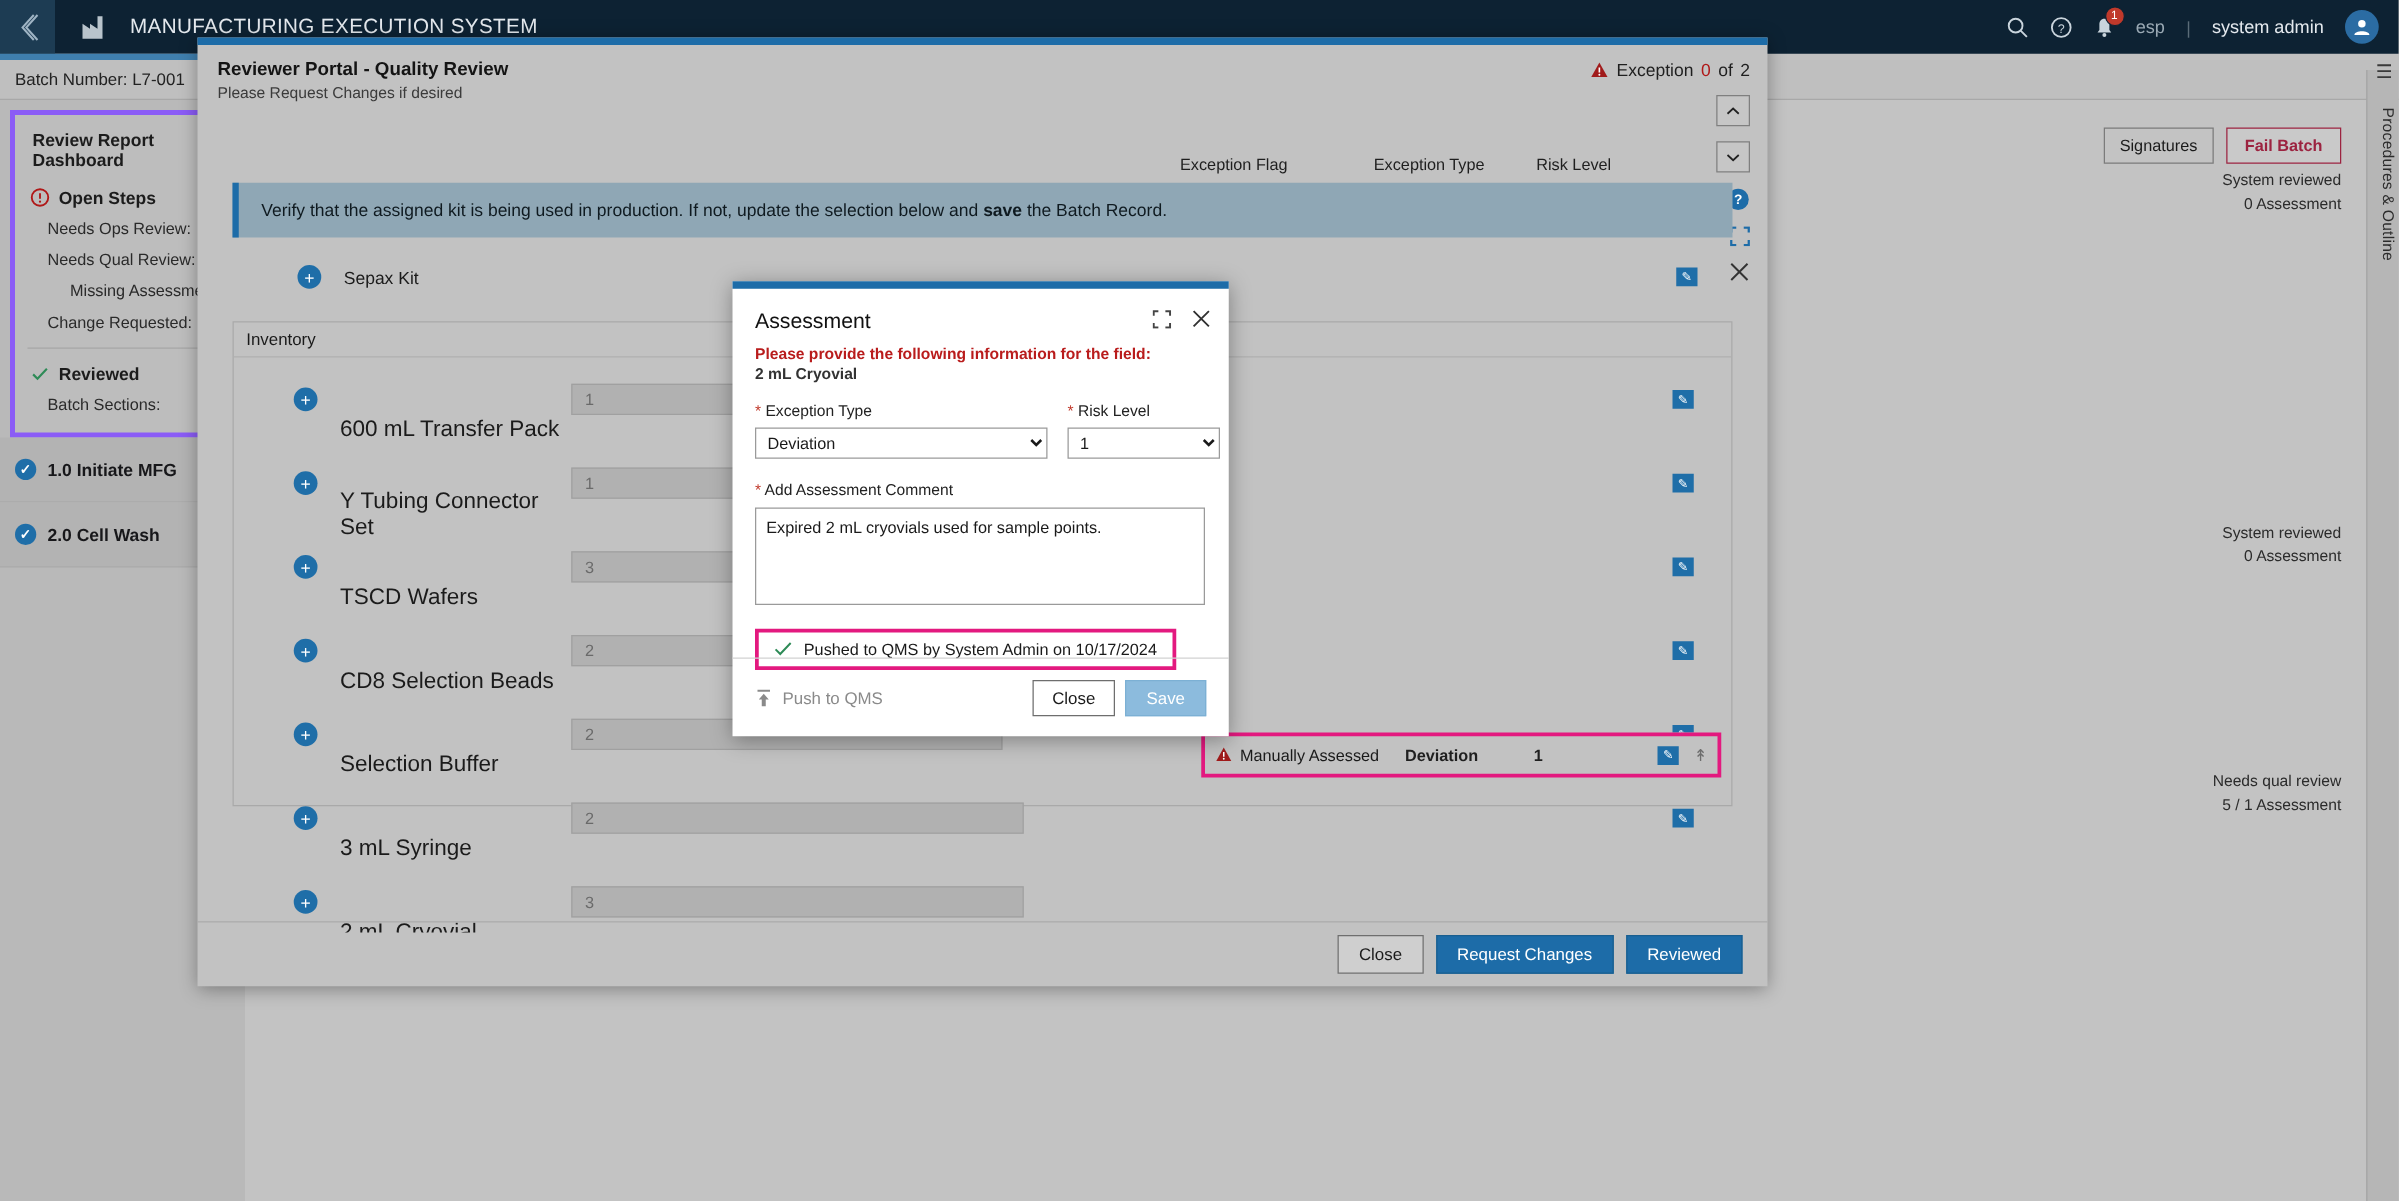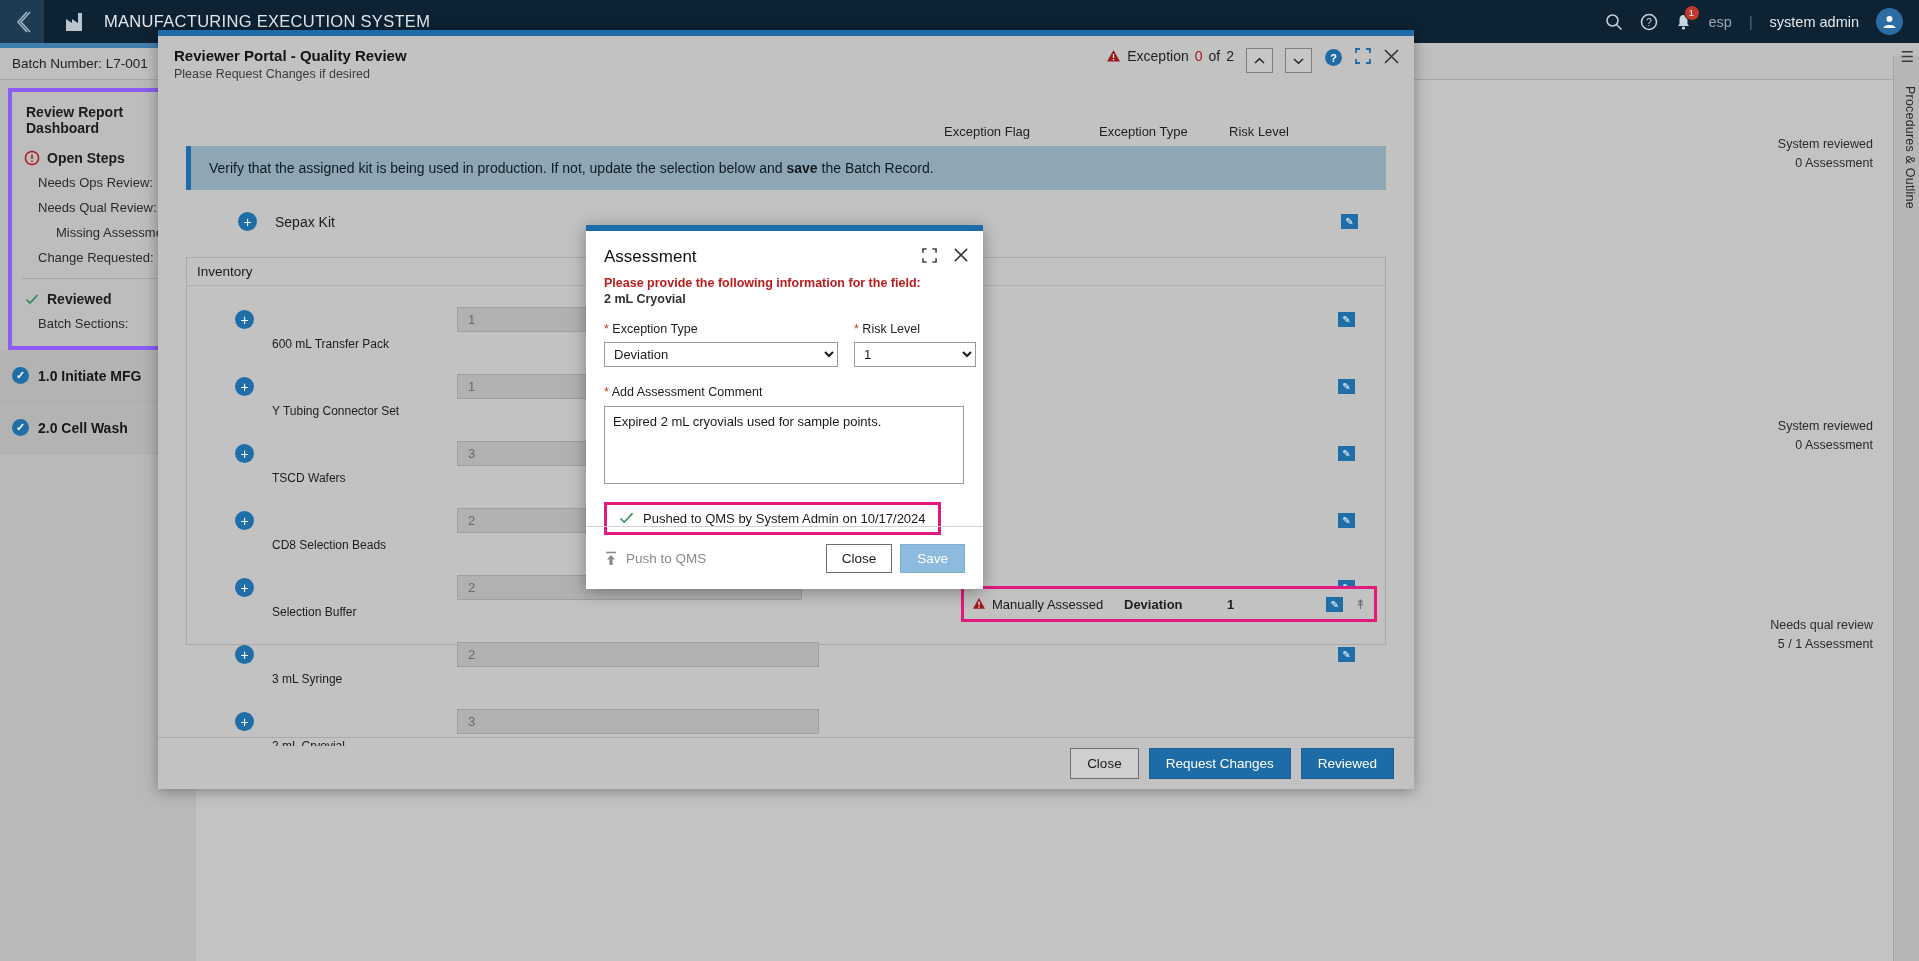--- a/index.html
+++ b/index.html
@@ -114,21 +114,21 @@
   
   .portal {
     position: absolute; left: 158px; top: 30px; width: 1256px; height: 759px;
     background: #c2c2c2; box-shadow: 0 2px 14px rgba(0,0,0,.35);
     border-top: 6px solid #1d6ca8;
   }
   .portal-head { position: relative; height: 55px; }
   .portal-title { position: absolute; left: 16px; top: 11px; font-size: 15px; font-weight: bold; color: #141414; }
   .portal-sub { position: absolute; left: 16px; top: 31px; font-size: 12.5px; color: #3b3b3b; }
   .exc-wrap {
-    position: absolute; right: 14px; top: 12px; display: flex; align-items: flex-start; gap: 12px;
+    position: absolute; right: 14px; top: 12px; display: flex; align-items: flex-end; gap: 12px; flex-direction: column;
   }
   .exc-label { font-size: 14px; color: #1f1f1f; display: flex; align-items: center; gap: 6px; }
   .exc-num { color: #b01818; }
   .navbtn {
     width: 27px; height: 25px; border: 1px solid #7f7f7f; background: #c6c6c6;
     display: flex; align-items: center; justify-content: center; cursor: pointer;
     font-size: 11px; color: #222;
   }
   .hdr-ic { cursor: pointer; display: flex; align-items: center; }
 
@@ -165,21 +165,21 @@
 
   .inv-panel {
     margin: 26px 28px 0 28px; border: 1px solid #a9a9a9; background: #c2c2c2; height: 388px; position: relative;
   }
   .inv-head {
     height: 28px; display: flex; align-items: center; padding-left: 10px;
     font-size: 13.5px; color: #1a1a1a; border-bottom: 1px solid #b0b0b0;
   }
   .inv-row { display: flex; align-items: center; height: 67px; position: relative; padding-left: 0; }
   .inv-plus { margin-left: 48px; }
-  .inv-name { font-size: 12px; color: #1b1b1b; margin-left: 18px; width: 185px; margin-top: 48px; }
+  .inv-name { font-size: 18px; color: #1b1b1b; margin-left: 18px; width: 185px; margin-top: 48px; }
   .inv-field {
     background: #b1b1b1; border: 1px solid #a0a0a0; height: 25px;
     display: flex; align-items: center; padding-left: 10px; font-size: 13px; color: #6a6a6a;
   }
   .inv-edit {
     position: absolute; right: 30px; width: 17px; height: 15px; background: #1f6ea8;
     display: flex; align-items: center; justify-content: center; color: #fff; font-size: 10px; cursor: pointer;
   }
 
   
@@ -331,20 +331,24 @@
     <div class="sec-row">
       <span class="circ-check">✓</span>
       <span>1.0 Initiate MFG</span>
     </div>
     <div class="sec-row">
       <span class="circ-check">✓</span>
       <span>2.0 Cell Wash</span>
     </div>
   </div>
 
+  <div class="toolbar-right">
+    <button class="btn-outline-dk">Signatures</button>
+    <button class="btn-fail">Fail Batch</button>
+  </div>
   <div class="bg-note" style="top:135px">System reviewed<br>0 Assessment</div>
   <div class="bg-note" style="top:417px">System reviewed<br>0 Assessment</div>
   <div class="bg-note" style="top:616px">Needs qual review<br>5 / 1 Assessment</div>
 
   <div class="rail-right"></div>
   <div class="rail-burger">☰</div>
   <div class="rail-text">Procedures &amp; Outline</div>
 
   <div class="portal">
     <div class="portal-head">

